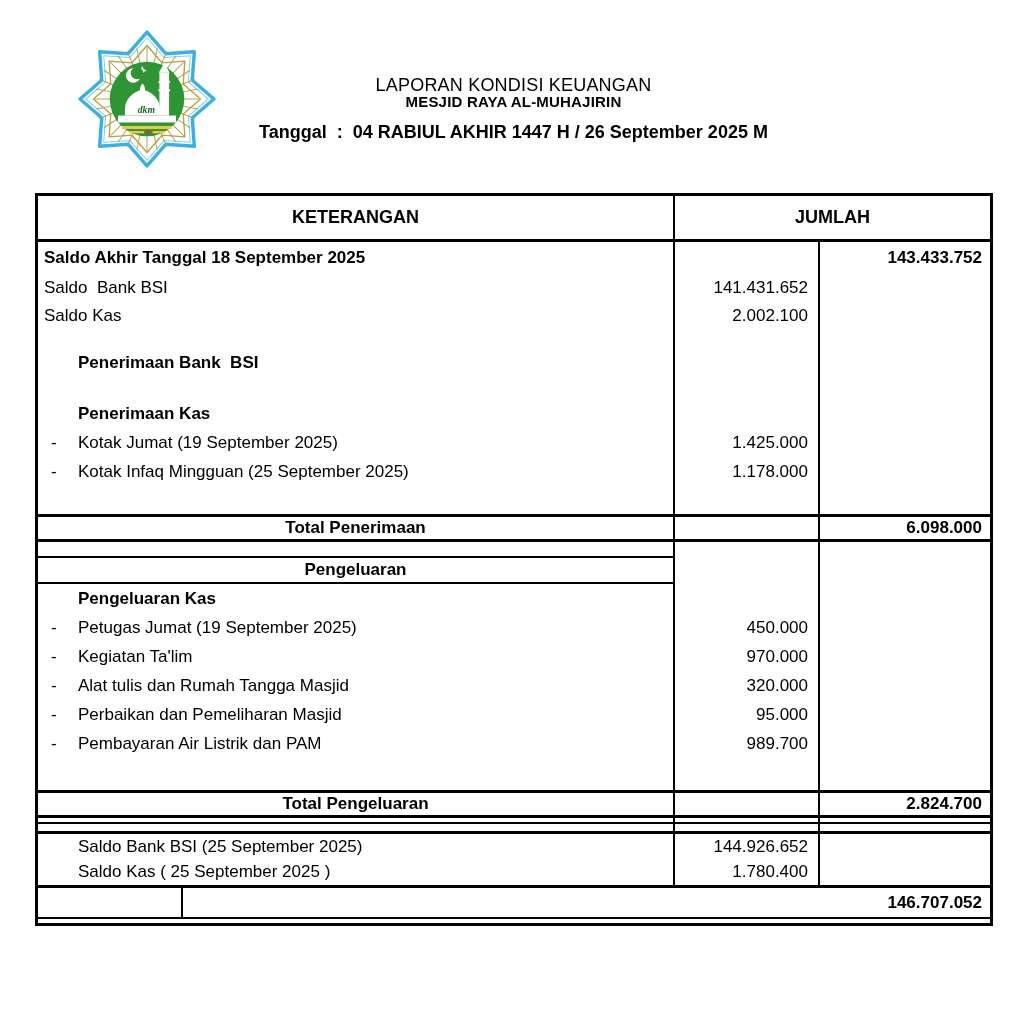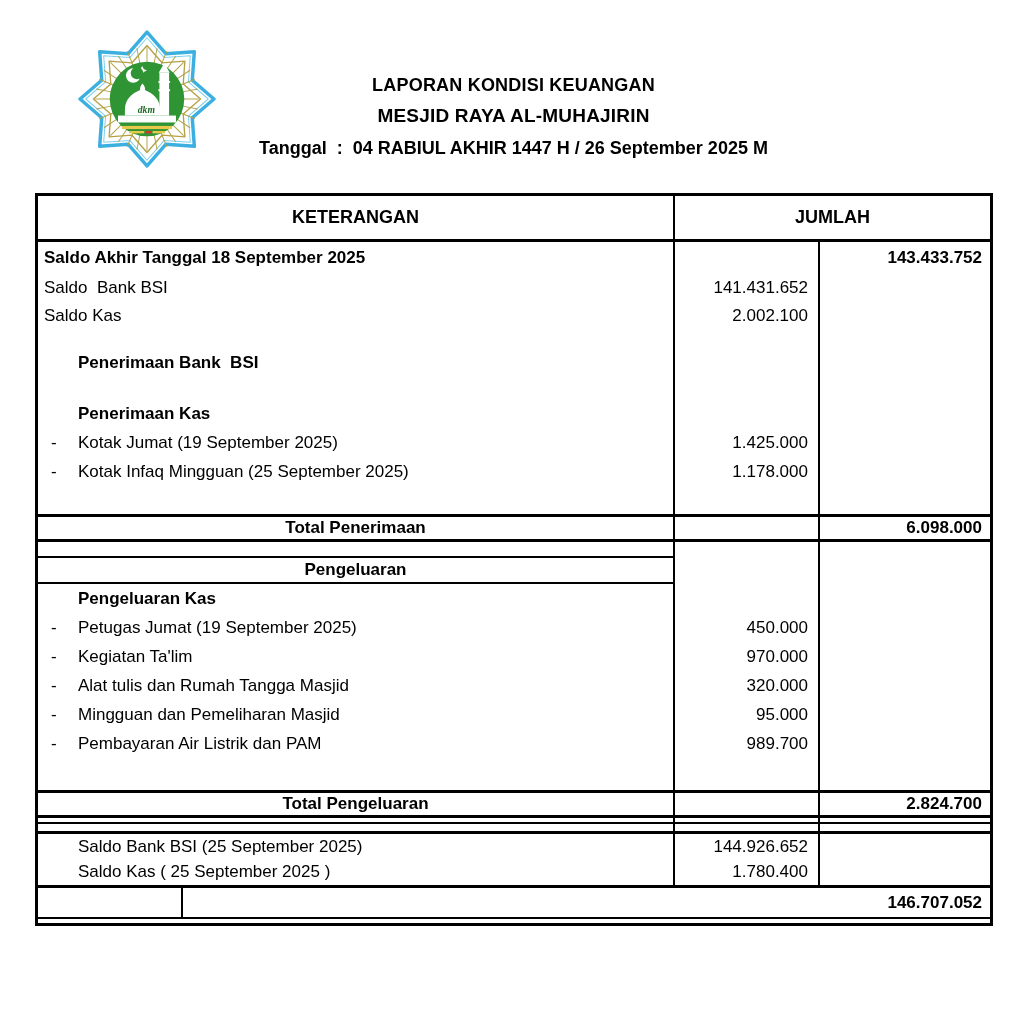--- a/index.html
+++ b/index.html
@@ -7,22 +7,22 @@
     width:1027px;height:1019px;background:#ffffff;
     font-family:"Liberation Sans", sans-serif;color:#000;
     position:relative;overflow:hidden;
   }
   [data-bind]{white-space:pre-wrap;}
 
   
   .doc-header{position:relative;height:193px;}
   .logo{position:absolute;left:78px;top:28px;}
   .titles{position:absolute;left:0;right:0;top:76px;text-align:center;line-height:1;}
-  .title1{font-size:18px;font-weight:bold;letter-spacing:.2px;}
-  .title2{font-size:19px;font-weight:bold;margin-top:12px;letter-spacing:.2px;}
+  .title1{font-size:18px;font-weight:normal;letter-spacing:.2px;}
+  .title2{font-size:15px;font-weight:bold;letter-spacing:.2px;}
   .title3{font-size:18px;font-weight:bold;margin-top:14px;}
 
   
   .fin-table{
     box-sizing:border-box;width:958px;margin-left:35px;
     border:3px solid #000;padding-bottom:4px;
     font-size:17px;
   }
   .row{display:flex;align-items:center;box-sizing:border-box;}
   .c1{box-sizing:border-box;width:637px;border-right:2px solid #000;align-self:stretch;display:flex;align-items:center;}
@@ -232,21 +232,21 @@
     <div class="c1">
         <span class="dash"></span>
         <span data-bind="table.pengeluaran.items.2.label">Alat tulis dan Rumah Tangga Masjid</span>
       </div>
     <div class="c2" data-bind="table.pengeluaran.items.2.amount">320.000</div>
     <div class="c3"></div>
   </div>
   <div class="row h29">
     <div class="c1">
         <span class="dash"></span>
-        <span data-bind="table.pengeluaran.items.3.label">Mingguan dan Pemeliharan Masjid</span>
+        <span data-bind="table.pengeluaran.items.3.label">Perbaikan dan Pemeliharan Masjid</span>
       </div>
     <div class="c2" data-bind="table.pengeluaran.items.3.amount">95.000</div>
     <div class="c3"></div>
   </div>
   <div class="row h29">
     <div class="c1">
         <span class="dash"></span>
         <span data-bind="table.pengeluaran.items.4.label">Pembayaran Air Listrik dan PAM</span>
       </div>
     <div class="c2" data-bind="table.pengeluaran.items.4.amount">989.700</div>

